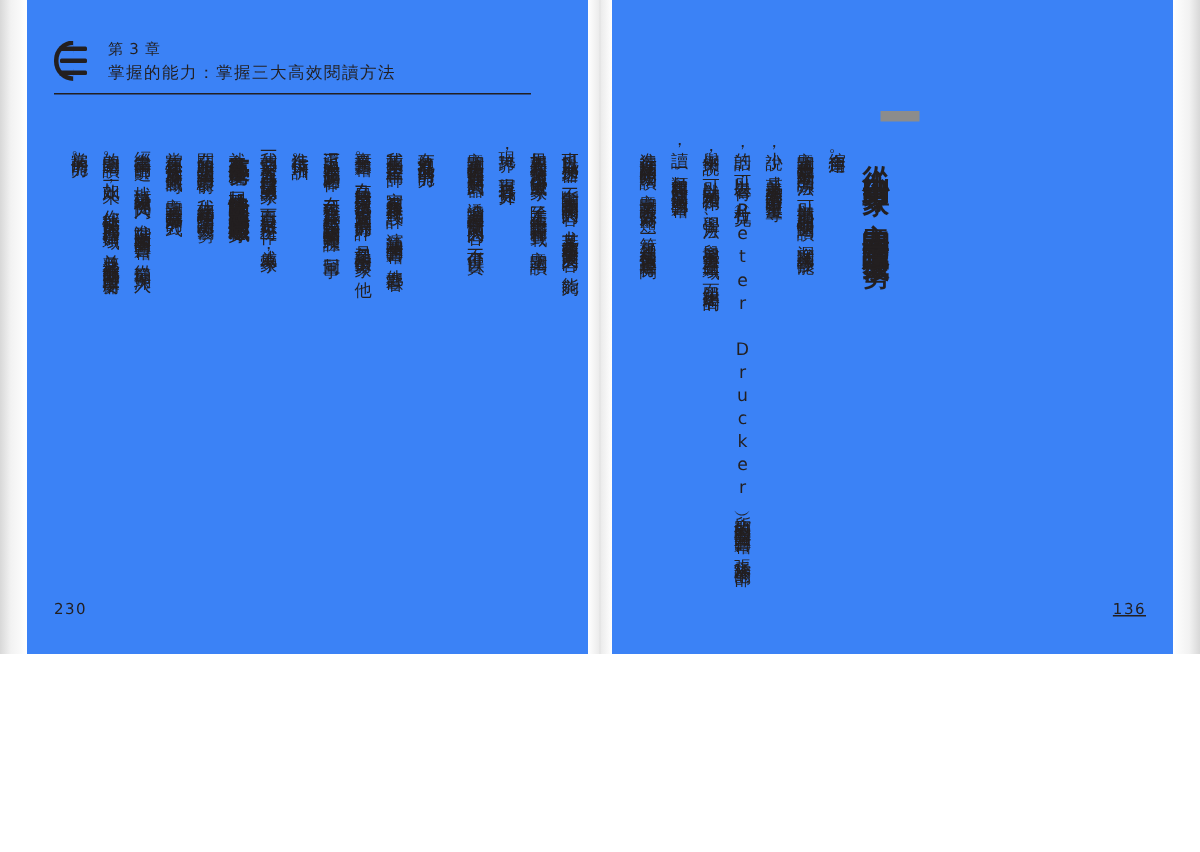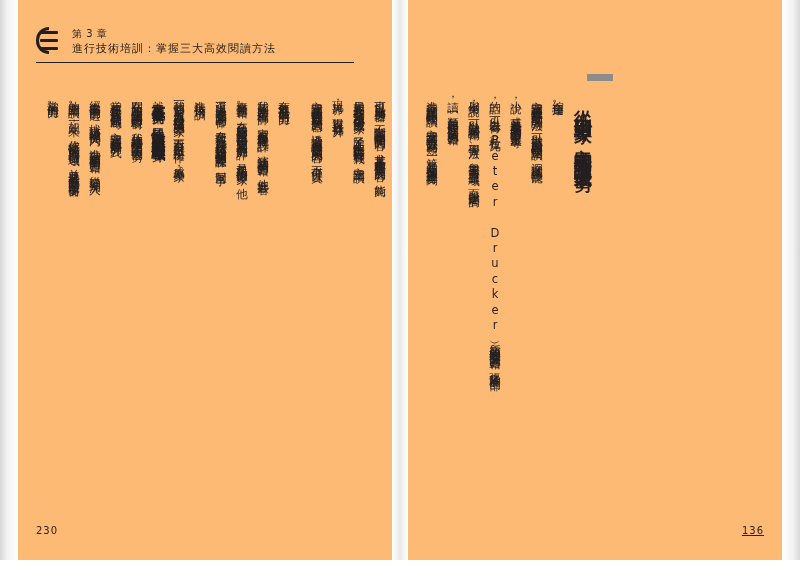--- a/index.html
+++ b/index.html
@@ -3,22 +3,22 @@
 <meta charset="utf-8">
 <style>
   html, body {
     margin: 0;
     padding: 0;
     background: #ffffff;
   }
   #page {
     position: relative;
     width: 800px;
-    height: 560px;
-    background: #fdba74;
+    height: 436px;
+    background: #3b82f6;
     overflow: hidden;
     font-family: "DejaVu Sans", "Liberation Sans", sans-serif;
   }
   
   .page-shadow-left {
     position: absolute;
     top: 0; left: 0;
     width: 18px; height: 568px;
     background: linear-gradient(to right, #d8d8d8 0%, #f2f2f2 40%, #ffffff 100%);
     pointer-events: none;
@@ -164,21 +164,21 @@
 
   <div class="header">
     <div class="header-mark">
       <div class="arc"></div>
       <div class="bar b1"></div>
       <div class="bar b2"></div>
       <div class="bar b3"></div>
     </div>
     <div class="header-text">
       <div class="chapter-num">第 3 章</div>
-      <div class="chapter-title">進行技術培訓：掌握三大高效閱讀方法</div>
+      <div class="chapter-title">掌握的能力：掌握三大高效閱讀方法</div>
     </div>
   </div>
   <div class="header-rule"></div>
 
   <div id="rp-mark"></div>
 
   <div class="col vtext heading" style="left:570px; top:96px; height:320px;">從小白到專家！主題閱讀的三大優勢</div>
 
   <div class="col col-body vtext" style="left:548px;">綜合運用。</div>
   <div class="col col-body vtext" style="left:527px;">主題閱讀是效果最好的閱讀方法。可以把前面講到的快速閱讀、深度閱讀等技能</div>

